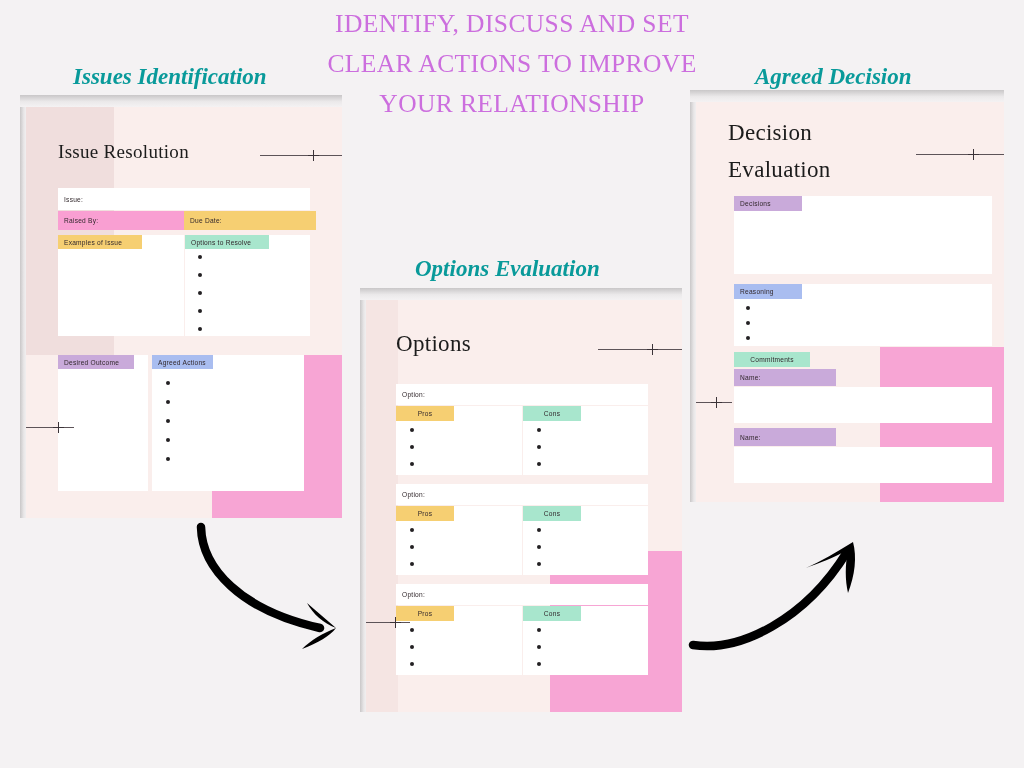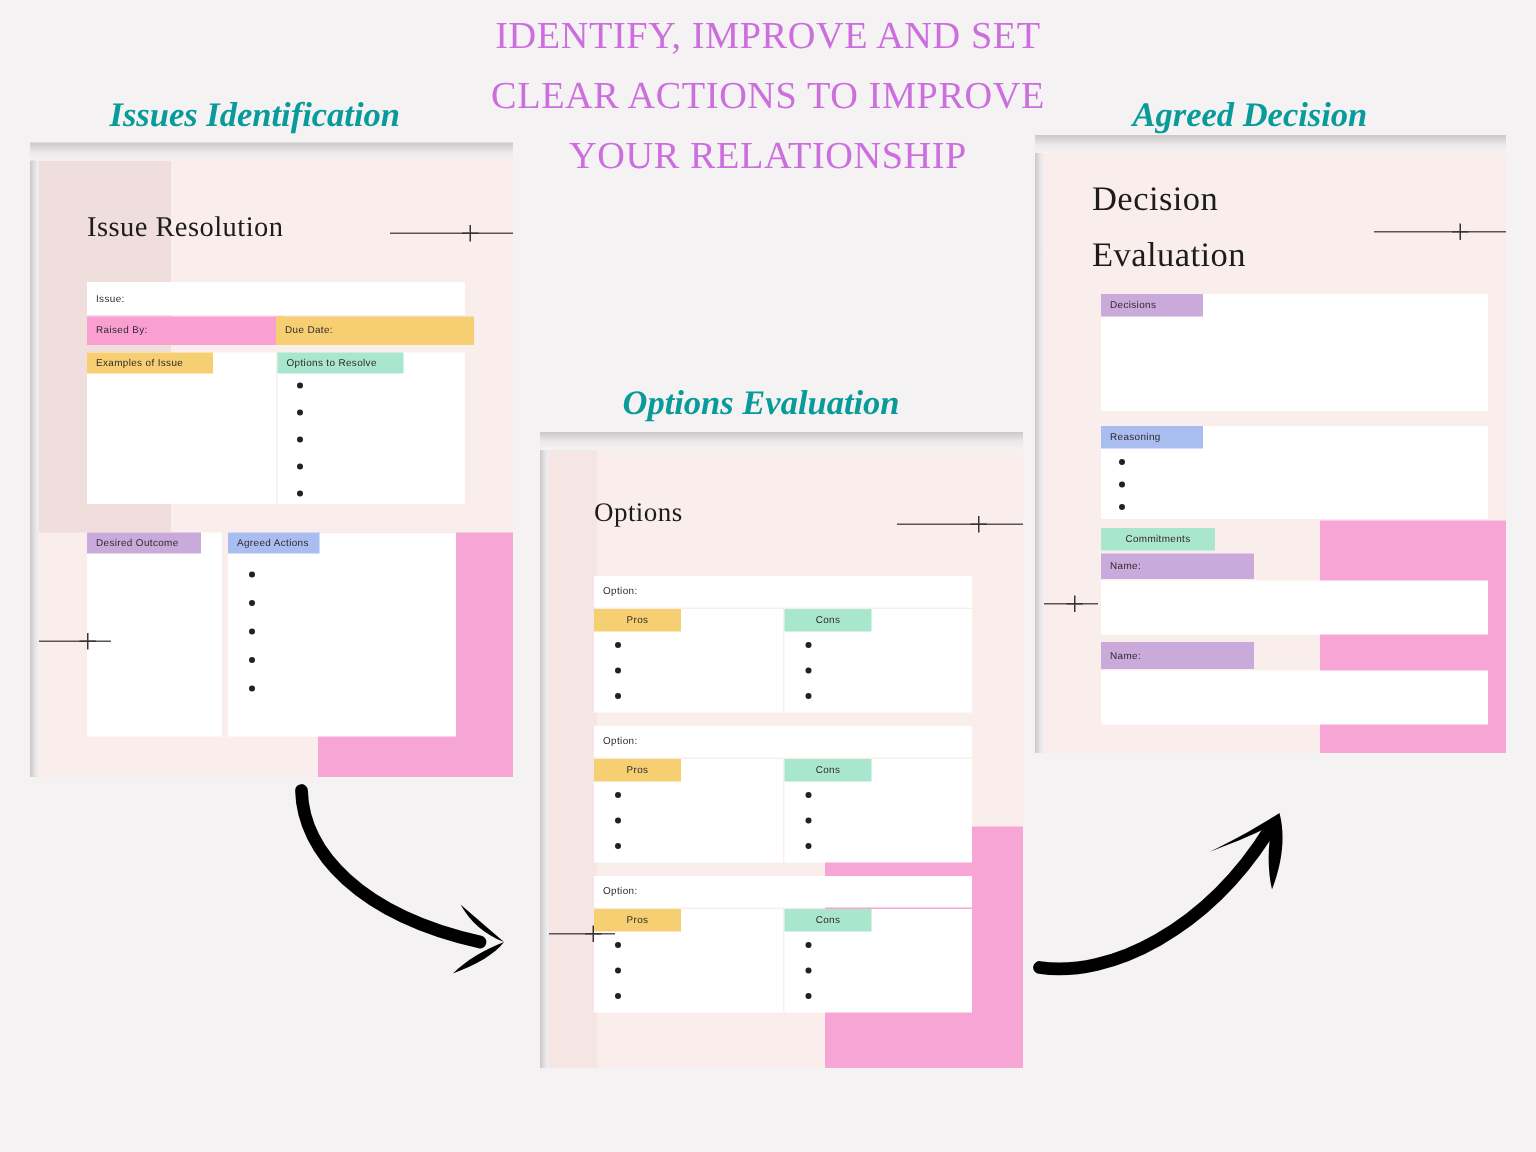--- a/index.html
+++ b/index.html
@@ -63,21 +63,21 @@
 
   
   .arrow{position:absolute;}
 </style>
 </head>
 <body>
 
 <div class="stage">
 
   <div class="main-title">
-    <div>IDENTIFY, IMPROVE AND SET</div>
+    <div>IDENTIFY, DISCUSS AND SET</div>
     <div>CLEAR ACTIONS TO IMPROVE</div>
     <div>YOUR RELATIONSHIP</div>
   </div>
 
   <div class="section-label" id="lbl-issues">Issues Identification</div>
   <div class="section-label" id="lbl-options">Options Evaluation</div>
   <div class="section-label" id="lbl-decisions">Agreed Decision</div>
 
   <div class="card-shadow" style="left:20px;top:95px;width:322px;height:12px;"></div>
   <div class="card-edge" style="left:20px;top:107px;width:7px;height:411px;"></div>
@@ -126,21 +126,21 @@
     <div class="rule" style="left:0px;top:320px;width:48px;"></div>
     <div class="sparkle" style="left:27px;top:315px;"></div>
   </div>
 
   <div class="card-shadow" style="left:360px;top:288px;width:322px;height:12px;"></div>
   <div class="card-edge" style="left:360px;top:300px;width:7px;height:412px;"></div>
 
   <div class="card" style="left:366px;top:300px;width:316px;height:412px;">
     <div class="tint-band" style="left:0;top:0;width:32px;height:412px;opacity:.55;"></div>
 
-    <div class="card-title" style="left:30px;top:31px;font-size:18px;text-align:center;">Options</div>
+    <div class="card-title" style="left:30px;top:31px;font-size:23px;text-align:center;">Options</div>
     <div class="rule" style="left:232px;top:49px;width:105px;"></div>
     <div class="sparkle" style="left:281px;top:44px;"></div>
 
     <div class="pinkblock" style="left:184px;top:251px;width:132px;height:161px;"></div>
 
     <div class="whitebox" style="left:30px;top:84px;width:252px;height:21px;"></div>
     <div class="tag" style="left:30px;top:84px;width:70px;height:21px;">Option:</div>
     <div class="whitebox" style="left:30px;top:106px;width:126px;height:69px;"></div>
     <div class="tag center" style="left:30px;top:106px;width:58px;height:15px;background:#f6cf72;">Pros</div>
     <div class="bullets" style="left:44px;top:128px;width:10px;height:42px;">

